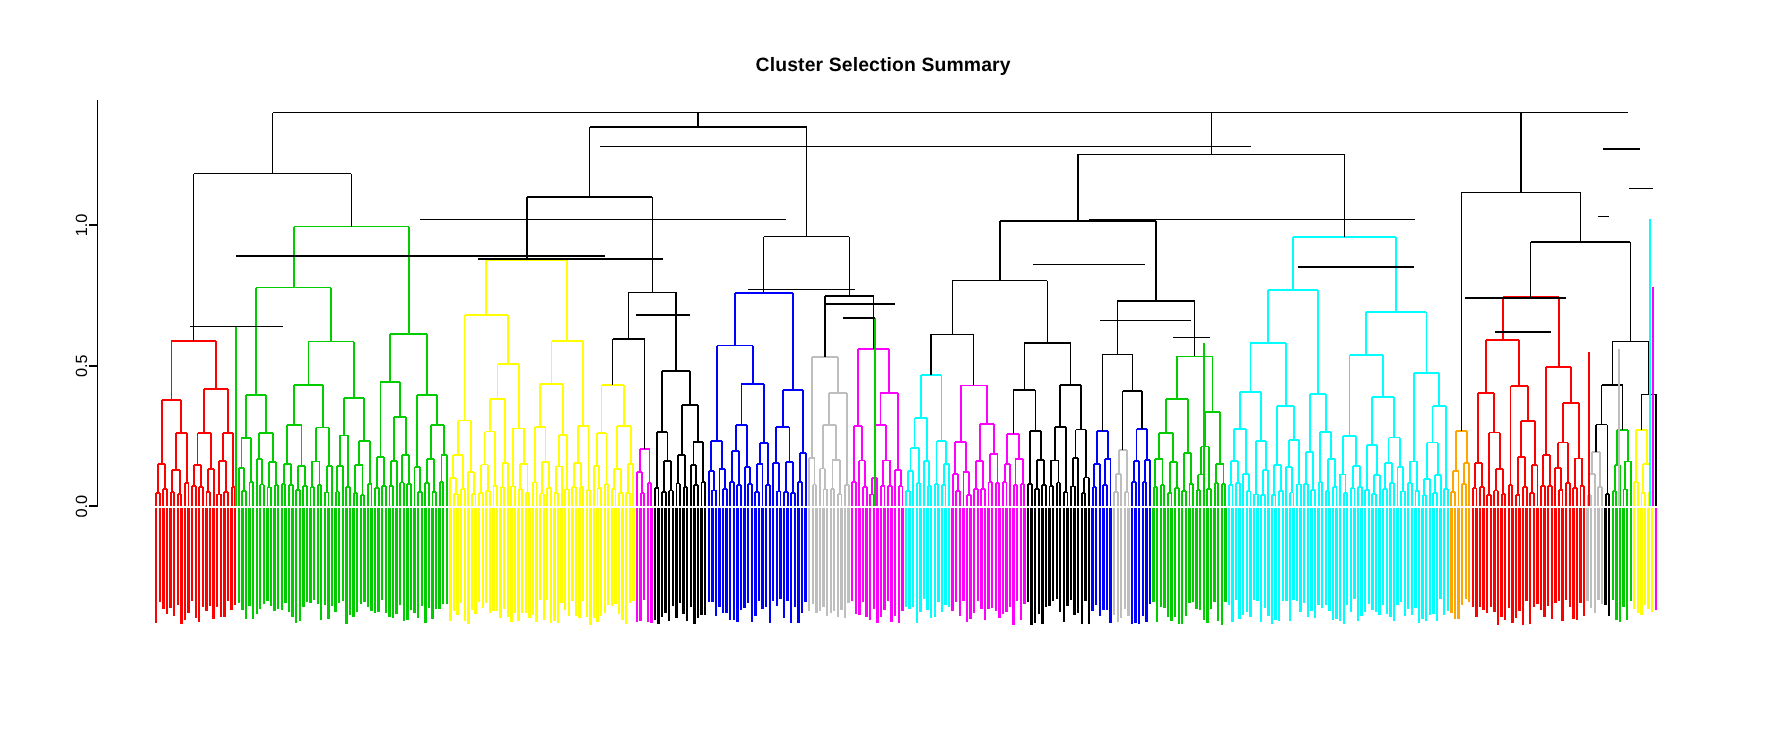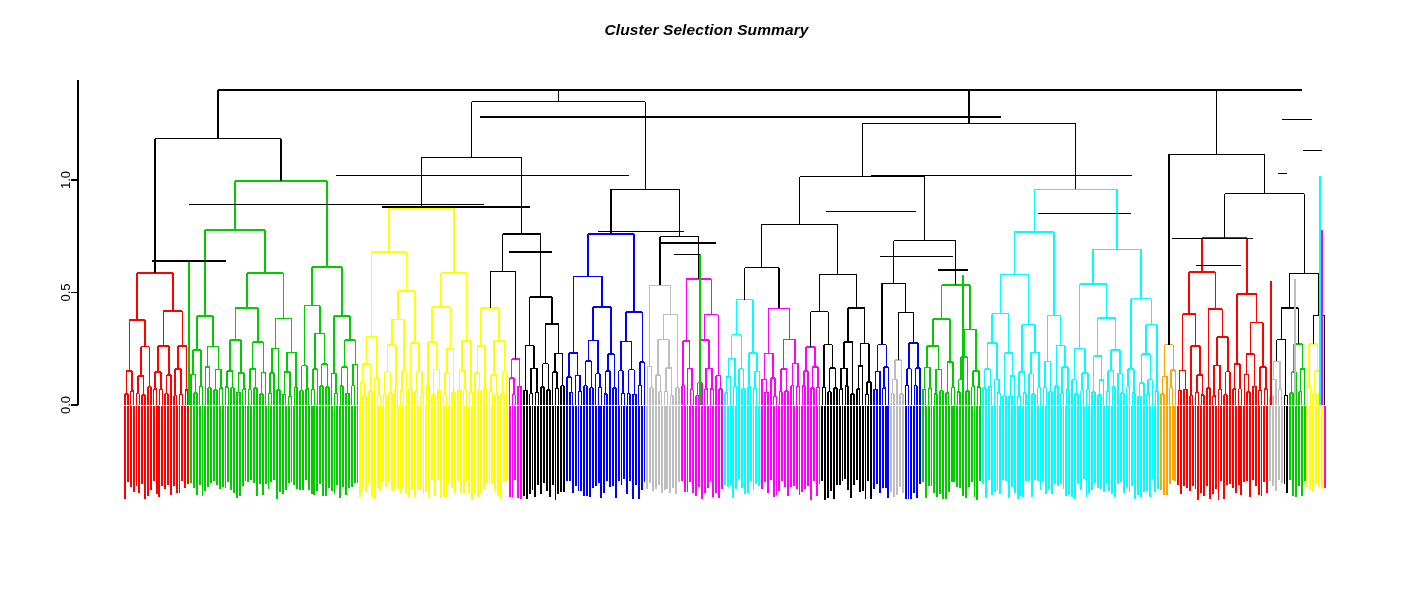--- a/index.html
+++ b/index.html
@@ -16,29 +16,28 @@
   }
   #plot-root {
     position: relative;
     width: 1413px;
     height: 597px;
     background: #ffffff;
   }
   #plot-title {
     position: absolute;
     left: 0;
-    top: 21px;
+    top: 44px;
     width: 1413px;
     text-align: center;
     font-family: "Liberation Sans", sans-serif;
     font-size: 15.5px;
     font-weight: bold;
     color: #000000;
     letter-spacing: 0.1px;
-    font-style: italic;
   }
   #plot-canvas {
     position: absolute;
     left: 0;
     top: 0;
   }
   .axis-tick-label {
     font-family: "Liberation Sans", sans-serif;
     font-size: 13px;
     fill: #000000;

